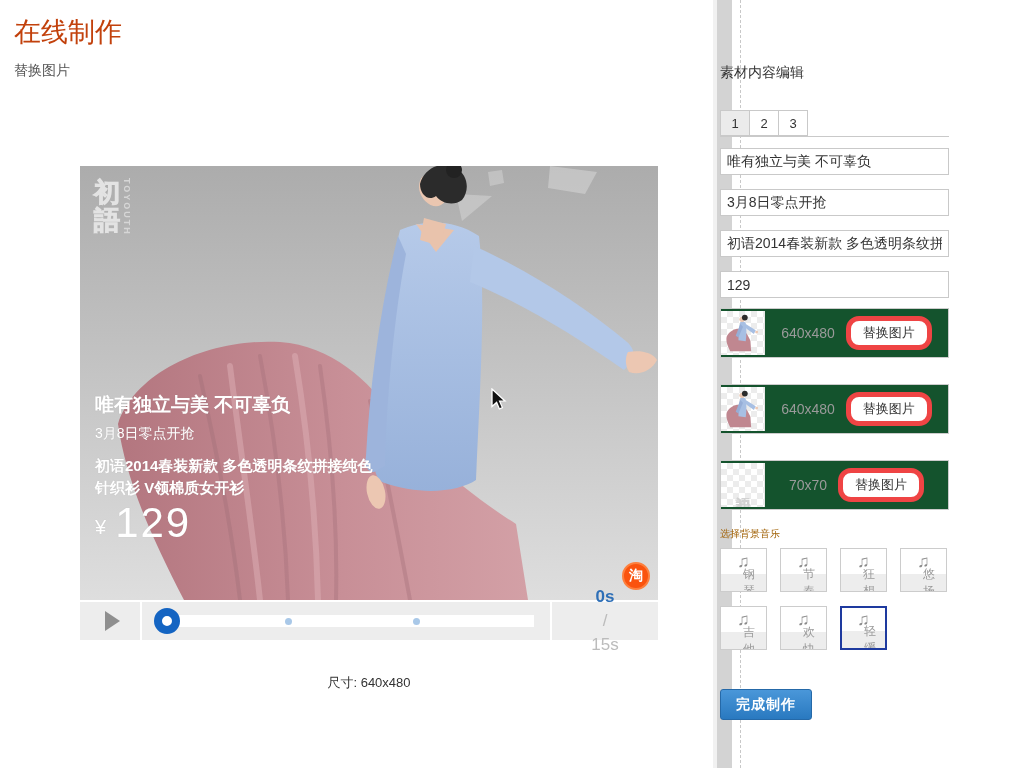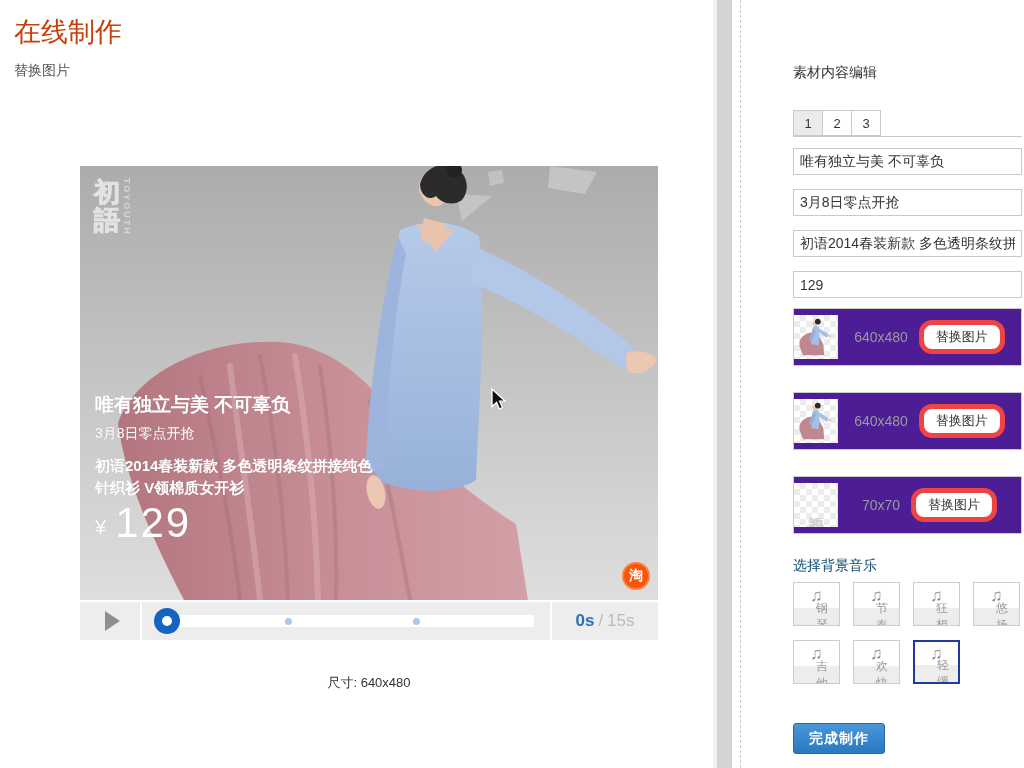--- a/index.html
+++ b/index.html
@@ -35,60 +35,60 @@
   
   .player{position:absolute;left:80px;top:602px;width:578px;height:38px;background:#ededed;display:flex;}
   .player-play{width:60px;border-right:2px solid #fff;display:flex;align-items:center;justify-content:center;cursor:pointer;}
   .play-icon{width:0;height:0;border-left:15px solid #8f8f8f;border-top:10px solid transparent;border-bottom:10px solid transparent;margin-left:4px;}
   .player-progress{flex:1;position:relative;border-right:2px solid #fff;}
   .track{position:absolute;left:14px;right:16px;top:13px;height:12px;background:#fff;}
   .knob{position:absolute;left:12px;top:6px;width:10px;height:10px;border:8px solid #1464c2;border-radius:50%;background:#fff;}
   .marker{position:absolute;top:16px;width:7px;height:7px;border-radius:50%;background:#a9c8e8;}
   .marker-1{left:35%;}
   .marker-2{left:66.5%;}
-  .player-time{width:106px;display:flex;align-items:center;justify-content:center;gap:4px;font-size:17px;}
+  .player-time{width:106px;display:flex;align-items:center;justify-content:center;gap:4px;font-size:17px;flex-direction:column;}
   .time-current{color:#2e6fb7;font-weight:bold;}
   .time-sep,.time-total{color:#bcbcbc;}
 
   .size-label{position:absolute;left:80px;top:646px;width:578px;text-align:center;font-size:13px;color:#333;margin-top:28px;}
 
   
   .scroll-strip{position:absolute;left:713px;top:0;width:4px;height:768px;background:#f1f1f1;}
   .scroll-bar{position:absolute;left:717px;top:0;width:15px;height:768px;background:#d3d3d3;}
   .dashed-divider{position:absolute;left:740px;top:0;height:768px;width:0;border-left:1px dashed #c8c8c8;}
 
   
-  .panel{position:absolute;left:793px;top:64px;width:229px;}
+  .panel{position:absolute;left:720px;top:64px;width:229px;}
   .panel-title{font-size:14px;color:#333;line-height:16px;}
 
   .tabs{margin-top:30px;display:flex;border-bottom:1px solid #c9c9c9;}
   .tab{width:28px;height:24px;border:1px solid #c9c9c9;margin-right:-1px;background:#fff;
     display:flex;align-items:center;justify-content:center;font-size:13px;color:#333;cursor:pointer;}
   .tab.active{background:#ebebeb;}
 
   .field{display:block;box-sizing:border-box;width:229px;height:27px;border:1px solid #c9c9c9;background:#fff;
     padding:0 6px;font-size:14px;color:#333;font-family:"Liberation Sans",sans-serif;border-radius:0;}
   .field-1{margin-top:11px;} .field-n{margin-top:14px;}
 
-  .img-row{box-sizing:border-box;width:229px;height:58px;border:1px solid #ccc;background:#4c1d95;
+  .img-row{box-sizing:border-box;width:229px;height:50px;border:1px solid #ccc;background:#14532d;
     display:flex;align-items:center;margin-top:26px;}
   .img-row.first{margin-top:10px;}
   .thumb{width:44px;height:44px;flex:none;border-right:1px solid #e7e7e7;box-sizing:border-box;
     background-color:#fff;
     background-image:linear-gradient(45deg,#ececec 25%,transparent 25%,transparent 75%,#ececec 75%),
                      linear-gradient(45deg,#ececec 25%,transparent 25%,transparent 75%,#ececec 75%);
     background-size:12px 12px;background-position:0 0,6px 6px;
     display:flex;align-items:center;justify-content:center;overflow:hidden;}
   .thumb-logo-text{writing-mode:vertical-rl;font-size:15px;font-weight:bold;color:#d2d2d2;letter-spacing:1px;}
   .img-row-body{flex:1;display:flex;align-items:center;justify-content:center;gap:11px;}
   .img-size{font-size:14px;color:#9a9a9a;}
   .pill-btn{border:5px solid #ef4444;border-radius:13px;background:#fff;padding:3px 12px;font-size:13px;color:#333;
     font-family:"Liberation Sans",sans-serif;cursor:pointer;white-space:nowrap;}
 
-  .music-title{margin-top:23px;font-size:14px;color:#0c4a6e;}
+  .music-title{margin-top:17px;font-size:10px;color:#a16207;}
   .music-grid{margin-top:7px;display:flex;flex-wrap:wrap;gap:14px 13px;width:229px;}
   .music-btn{box-sizing:border-box;width:47px;height:44px;border:1px solid #ccc;background:#fff;cursor:pointer;
     display:flex;flex-direction:column;overflow:hidden;}
   .music-btn .note{flex:1;display:flex;align-items:center;justify-content:center;font-size:17px;color:#8a8a8a;line-height:1;}
   .music-btn .m-label{height:17px;background:#ededed;font-size:12px;color:#999;display:flex;align-items:center;justify-content:center;padding-left:22px;}
   .music-btn.selected{border:2px solid #1e3a9f;}
 
   .finish-btn{margin-top:39px;width:92px;height:31px;border:1px solid #2569a8;border-radius:3px;
     background:linear-gradient(#4a97d9,#2979c0);color:#fff;font-size:14px;font-weight:bold;letter-spacing:1px;
     font-family:"Liberation Sans",sans-serif;cursor:pointer;}

